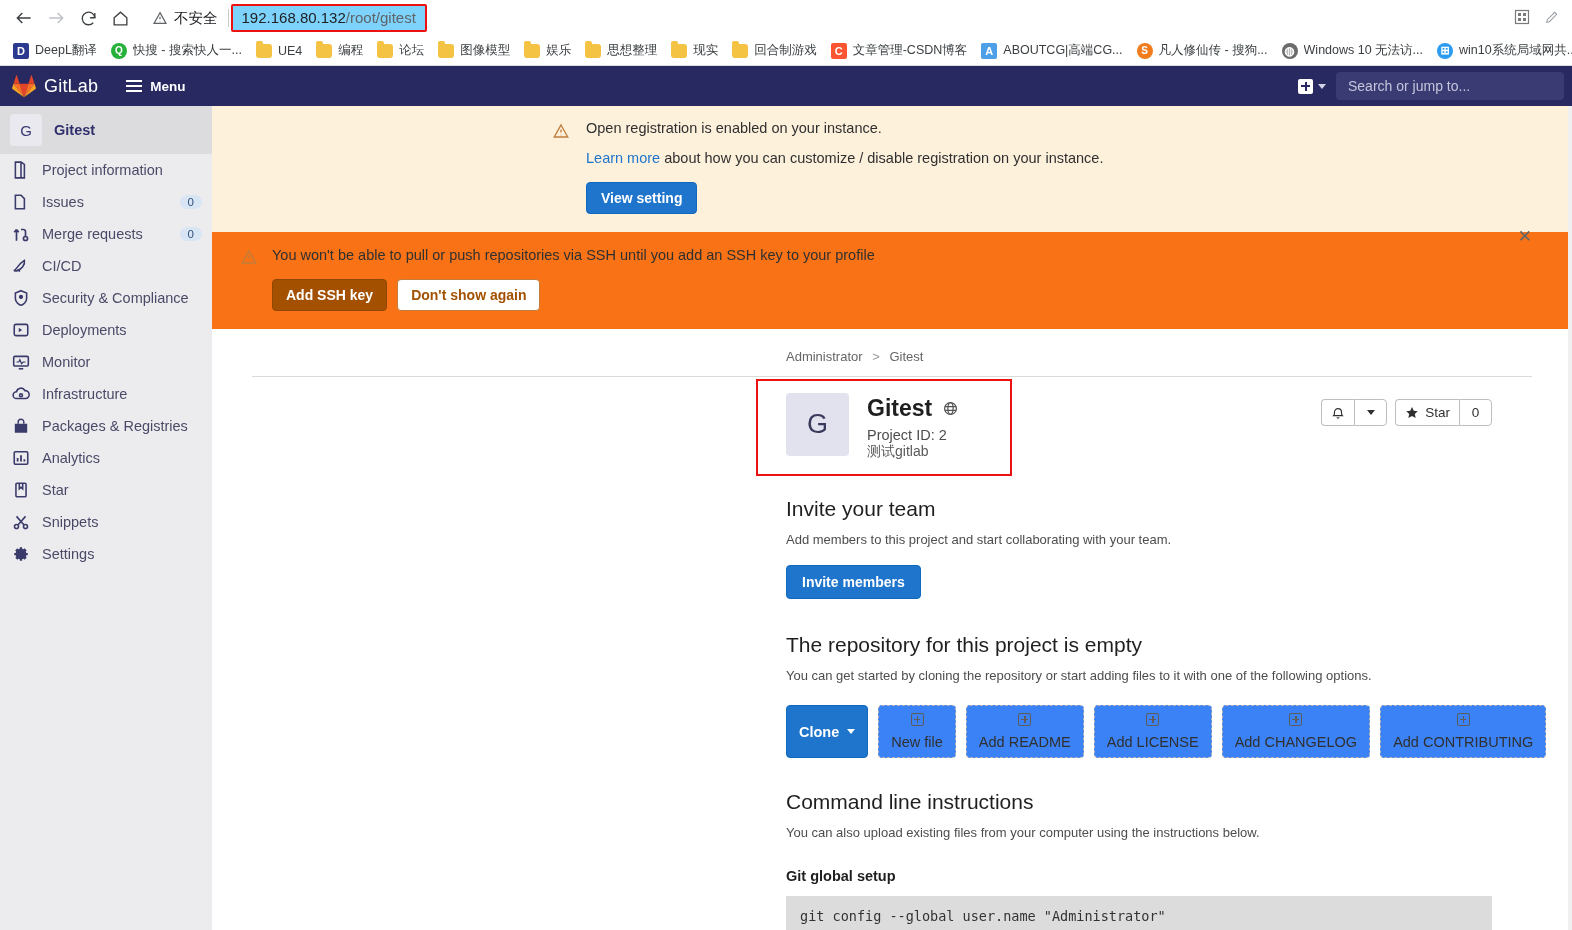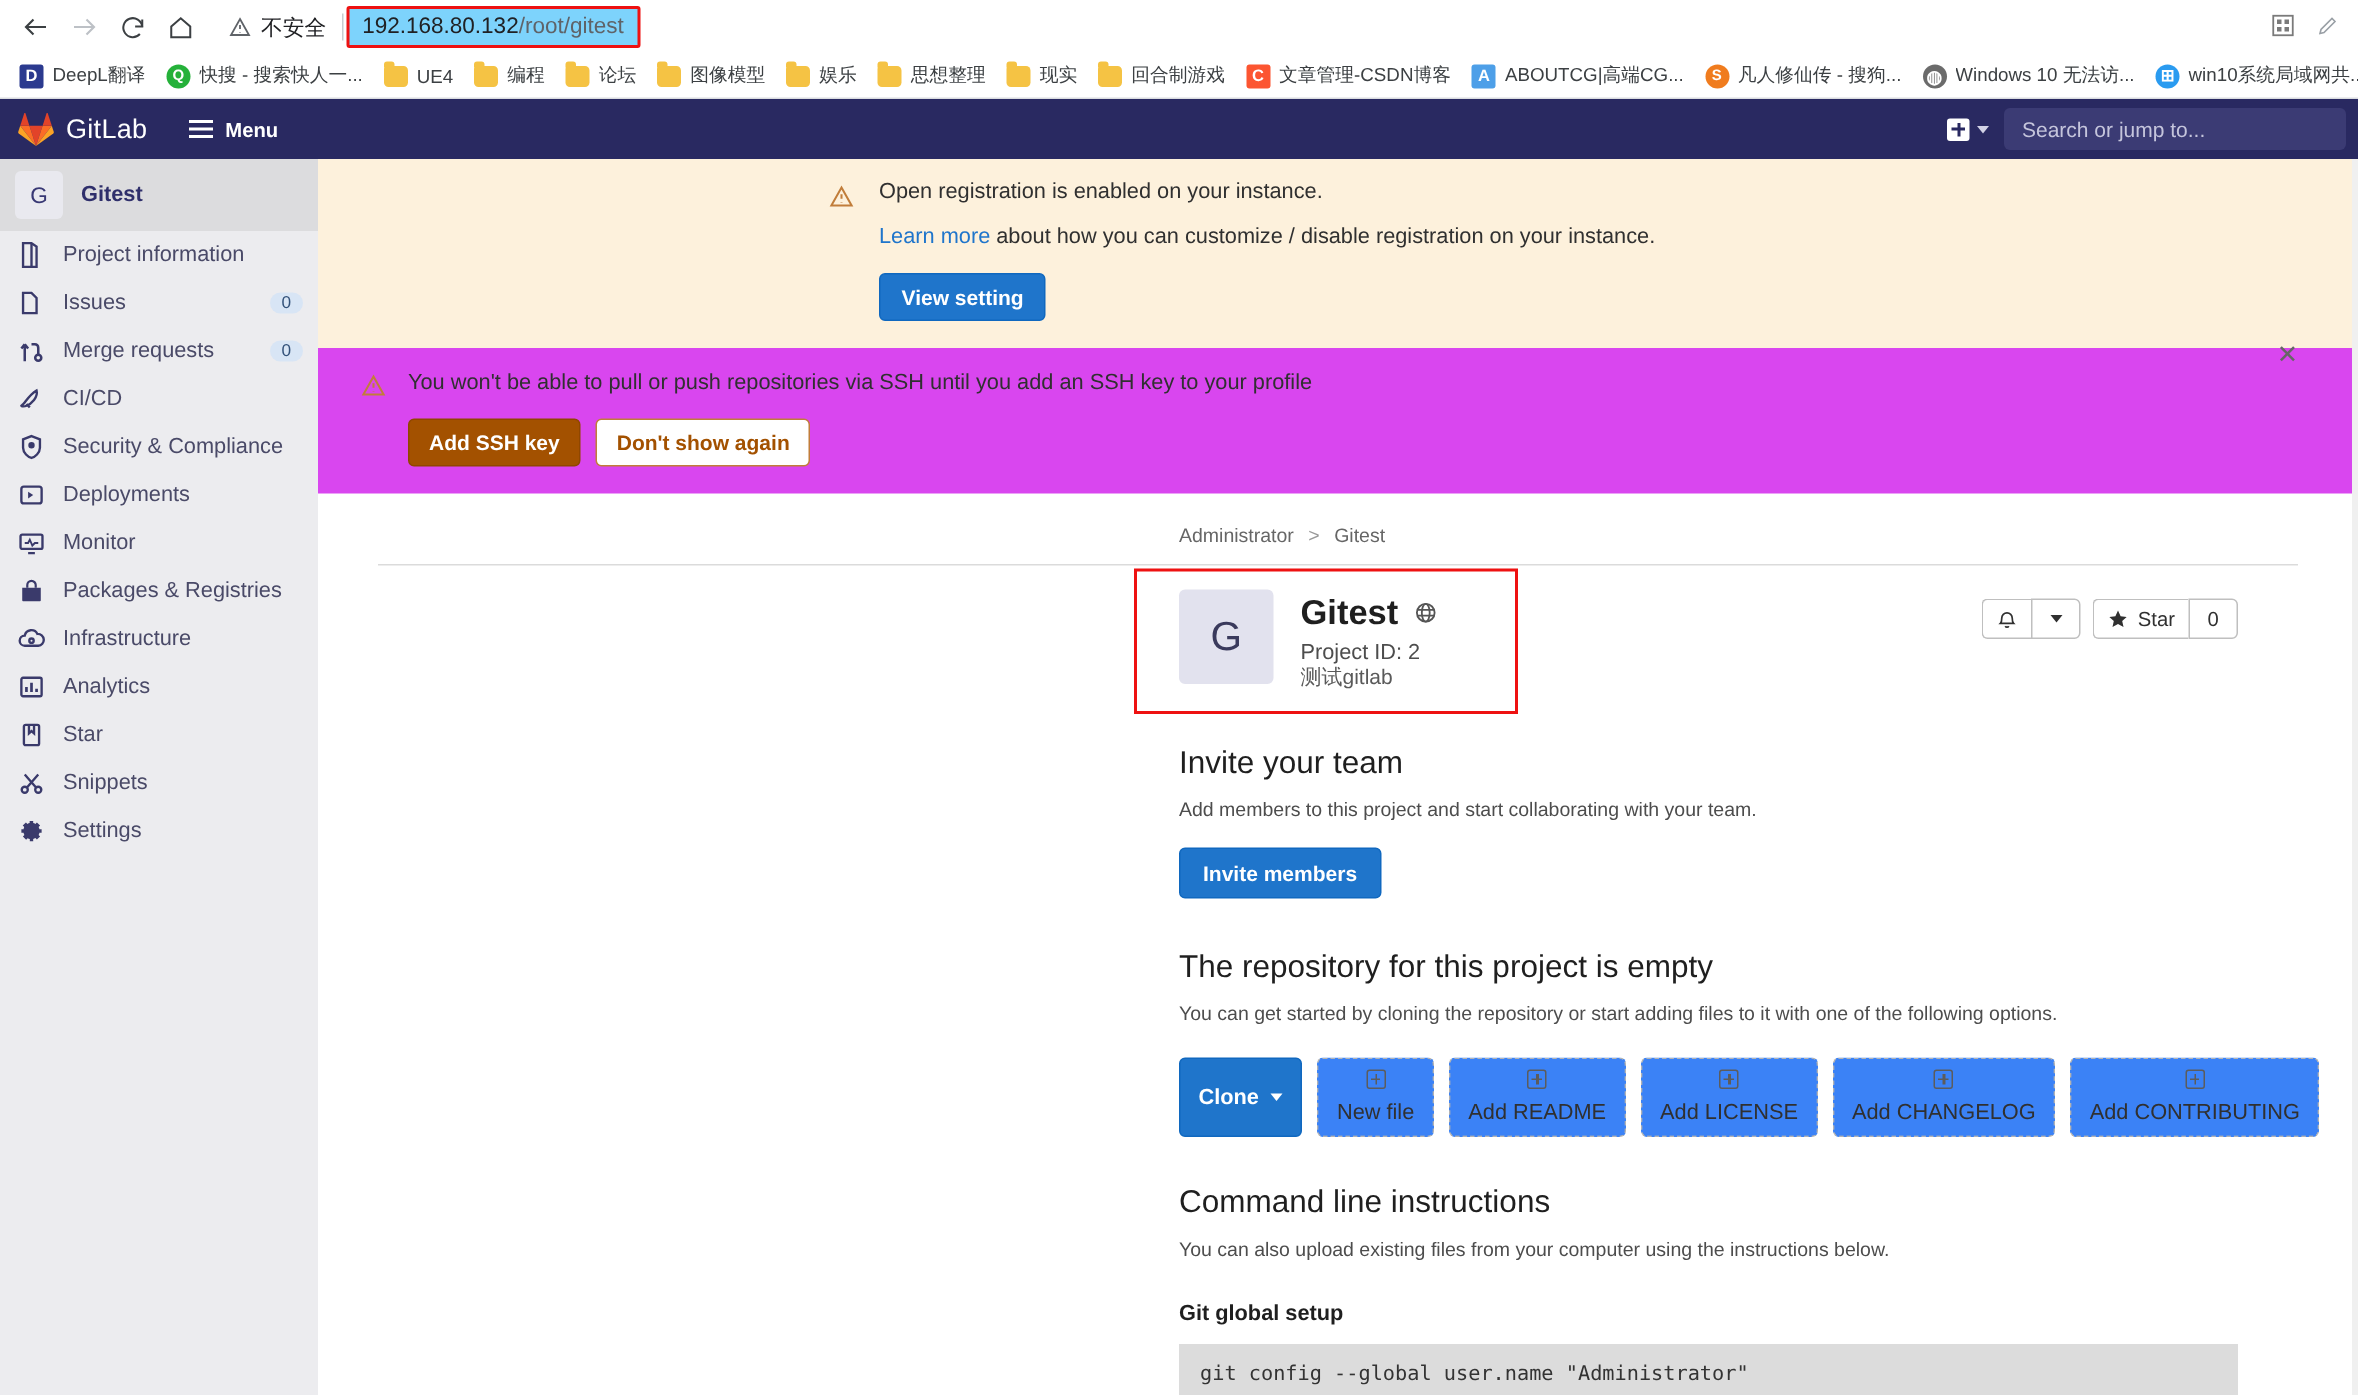--- a/index.html
+++ b/index.html
@@ -238,21 +238,21 @@
     border-radius: 4px;
     padding: 7px 14px;
     margin-top: 16px;
   }
   .alert-close {
     position: absolute; right: 40px; top: 122px;
     color: #666; font-size: 17px; line-height: 1;
   }
 
   .alert-ssh {
-    background: #d946ef;
+    background: #f97316;
     padding: 14px 16px 18px 28px;
     display: flex; gap: 14px;
     align-items: flex-start;
   }
   .alert-ssh .body { padding-top: 1px; }
   .ssh-text { font-size: 14.5px; color: #303030; }
   .ssh-btns { margin-top: 16px; display: flex; gap: 10px; }
   .btn-orange {
     background: #a35100; color: #fff;
     font-size: 14px; font-weight: bold;
@@ -580,32 +580,32 @@
     </div>
     <div class="nav-item">
       <svg class="ico" viewBox="0 0 16 16" fill="none" stroke="currentColor" stroke-width="1.4">
           <rect x="1.5" y="3" width="13" height="8.5" rx="1"></rect>
           <path d="M6 14h4"></path>
           <path d="M4 8h2l1-2 1.5 3.5L10 8h2" stroke-width="1.1"></path>
         </svg>
       <span class="txt">Monitor</span>
     </div>
     <div class="nav-item">
+      <svg class="ico" viewBox="0 0 16 16" fill="none" stroke="currentColor" stroke-width="1.4">
+          <path d="M4 12a3 3 0 0 1 0-6 4 4 0 0 1 7.5-1A3 3 0 0 1 12 12z"></path>
+          <circle cx="8" cy="9" r="1.3"></circle>
+        </svg>
+      <span class="txt">Infrastructure</span>
+    </div>
+    <div class="nav-item">
       <svg class="ico" viewBox="0 0 16 16" fill="currentColor">
           <path d="M2.5 6h11v7.5a.5.5 0 0 1-.5.5H3a.5.5 0 0 1-.5-.5z"></path>
           <path d="M5.5 6V4.5a2.5 2.5 0 0 1 5 0V6" fill="none" stroke="currentColor" stroke-width="1.3"></path>
         </svg>
       <span class="txt">Packages &amp; Registries</span>
-    </div>
-    <div class="nav-item">
-      <svg class="ico" viewBox="0 0 16 16" fill="none" stroke="currentColor" stroke-width="1.4">
-          <path d="M4 12a3 3 0 0 1 0-6 4 4 0 0 1 7.5-1A3 3 0 0 1 12 12z"></path>
-          <circle cx="8" cy="9" r="1.3"></circle>
-        </svg>
-      <span class="txt">Infrastructure</span>
     </div>
     <div class="nav-item">
       <svg class="ico" viewBox="0 0 16 16" fill="none" stroke="currentColor" stroke-width="1.4">
           <rect x="2" y="2.5" width="12" height="11" rx="1"></rect>
           <path d="M5 11V8M8 11V5.5M11 11V9" stroke-width="1.6"></path>
         </svg>
       <span class="txt">Analytics</span>
     </div>
     <div class="nav-item">
       <svg class="ico" viewBox="0 0 16 16" fill="none" stroke="currentColor" stroke-width="1.4">

